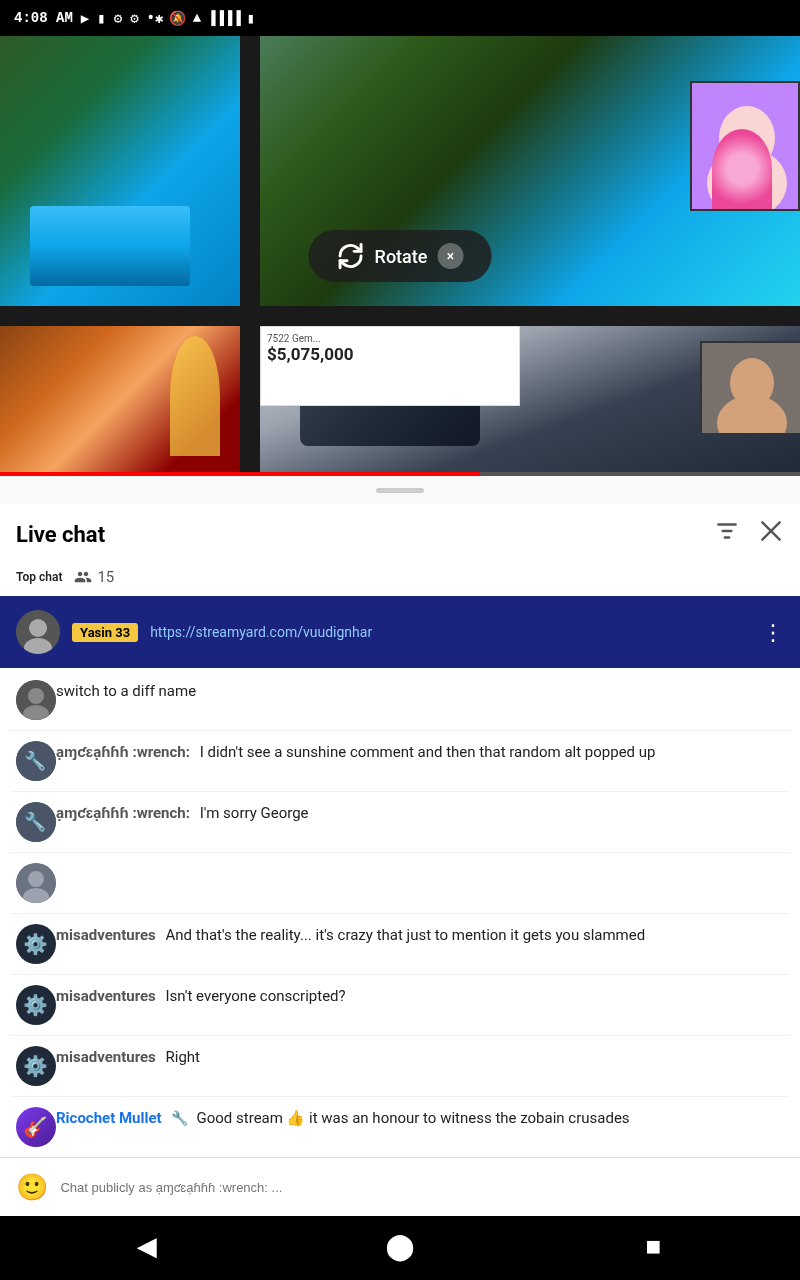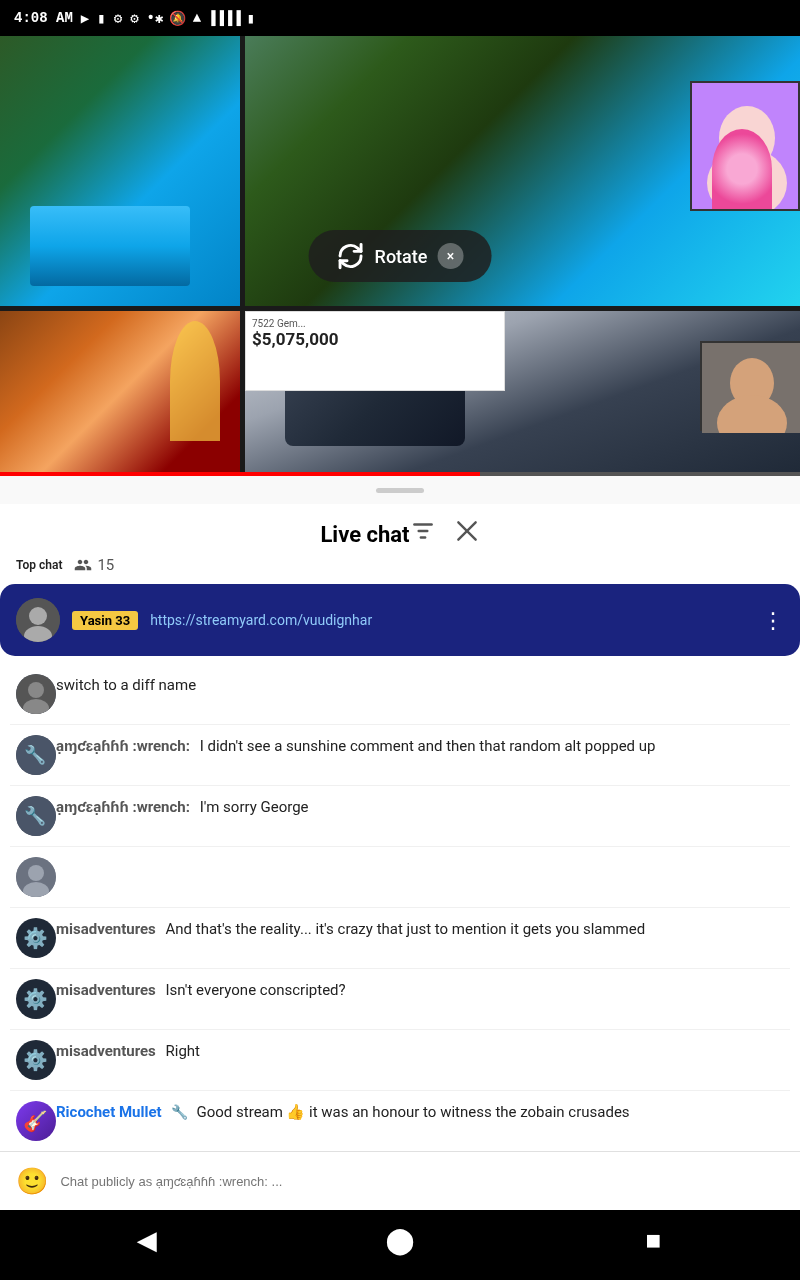--- a/index.html
+++ b/index.html
@@ -36,21 +36,21 @@
       overflow: hidden;
     }
 
     
     .video-grid {
       width: 100%;
       height: 100%;
       display: grid;
       grid-template-columns: 240px 1fr;
       grid-template-rows: 270px 1fr;
-      gap: 5px;
+      gap: 20px;
       text-decoration: underline;
     }
 
     .vid-cell {
       background: #333;
       overflow: hidden;
       position: relative;
     }
 
     
@@ -238,22 +238,22 @@
     }
 
     
     .chat-header {
       padding: 14px 16px 0;
       background: #fff;
     }
     .chat-header-row1 {
       display: flex;
       align-items: center;
-      justify-content: center;
-      margin-bottom: 6px;
+      justify-content: space-between;
+      margin-bottom: 18px;
     }
     .chat-title {
       font-size: 22px;
       font-weight: 700;
       color: #000;
     }
     .chat-header-icons {
       display: flex;
       gap: 18px;
       align-items: center;
@@ -275,22 +275,21 @@
     }
 
     
     .pinned-banner {
       background: #1a237e;
       color: #fff;
       padding: 14px 16px;
       display: flex;
       align-items: center;
       gap: 12px;
-      margin-bottom: 8px;
-      border-radius: 15px;
+      margin-bottom: 2px;
     }
     .pinned-avatar {
       width: 44px;
       height: 44px;
       border-radius: 50%;
       background: #555;
       flex-shrink: 0;
       overflow: hidden;
       display: flex;
       align-items: center;

